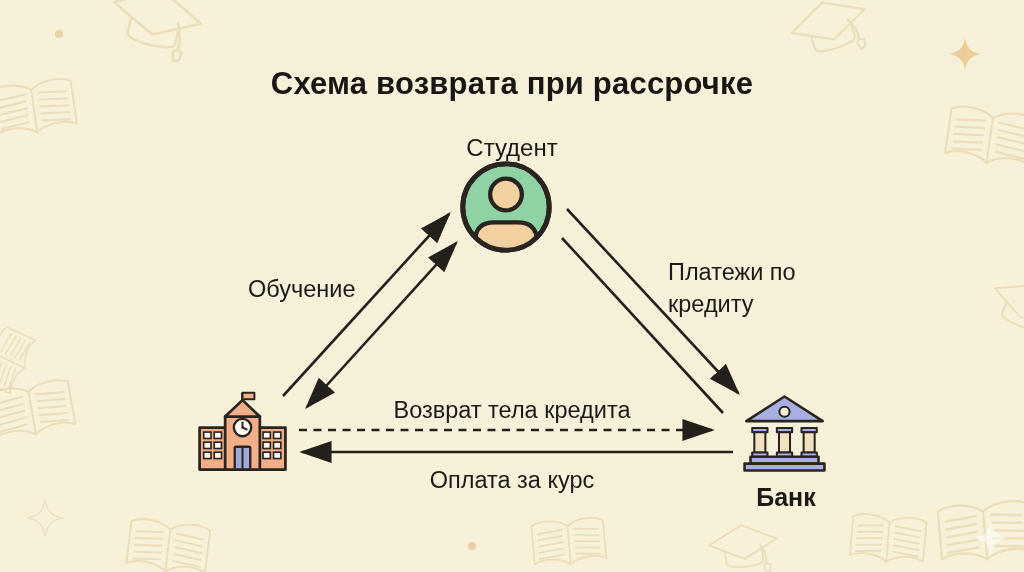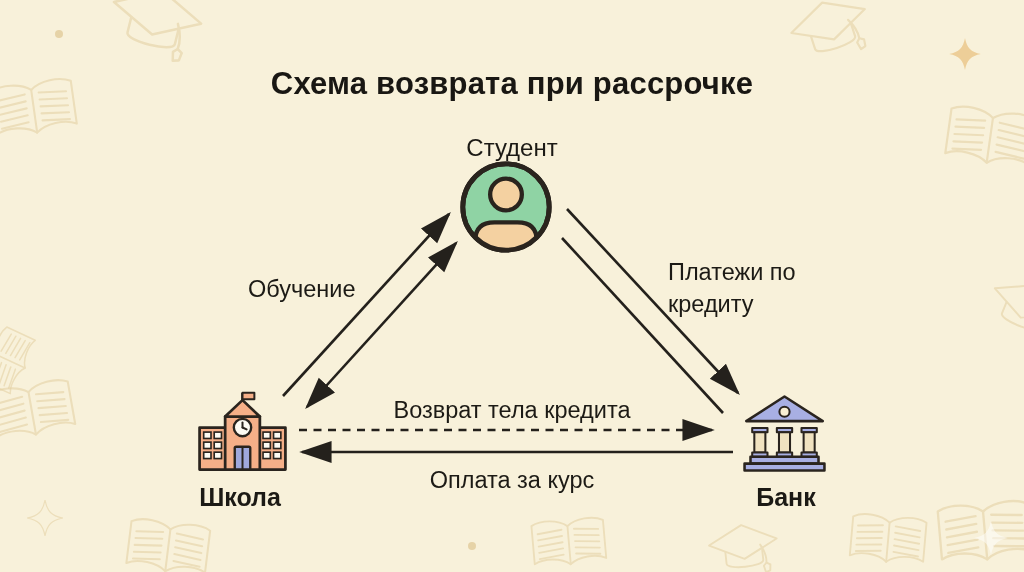--- a/index.html
+++ b/index.html
@@ -176,21 +176,20 @@
           <rect x="84" y="56" width="8" height="7"></rect>
         <rect x="72.5" y="67" width="8" height="7"></rect>
           <rect x="84" y="67" width="8" height="7"></rect>
       </g>
       <g stroke="#2A241E" stroke-width="2.2" stroke-linecap="round">
         <line x1="50" y1="40" x2="50" y2="34.5"></line>
           <line x1="50" y1="40" x2="54.5" y2="42"></line>
       </g>
     </svg>
   </div>
-  <div class="node-label bold" style="left:180px;top:483px;width:120px">Школа</div>
 
   <div class="icon-box" style="left:742px;top:388px;width:85px;height:90px">
     <svg viewBox="0 0 100 92" width="85" height="90">
       <g stroke="#2A241E" stroke-width="3" stroke-linejoin="round">
         <polygon points="50,3 95,32 5,32" fill="#A8AFE3"></polygon>
         <circle cx="50" cy="21" r="6" fill="#F8EFD3" stroke-width="2.4"></circle>
         <rect x="12" y="40" width="18" height="5" fill="#A8AFE3" stroke-width="2.4"></rect>
         <rect x="41" y="40" width="18" height="5" fill="#A8AFE3" stroke-width="2.4"></rect>
         <rect x="70" y="40" width="18" height="5" fill="#A8AFE3" stroke-width="2.4"></rect>
         <rect x="14.5" y="45" width="13" height="24" fill="#F0E2C0" stroke-width="2.4"></rect>

